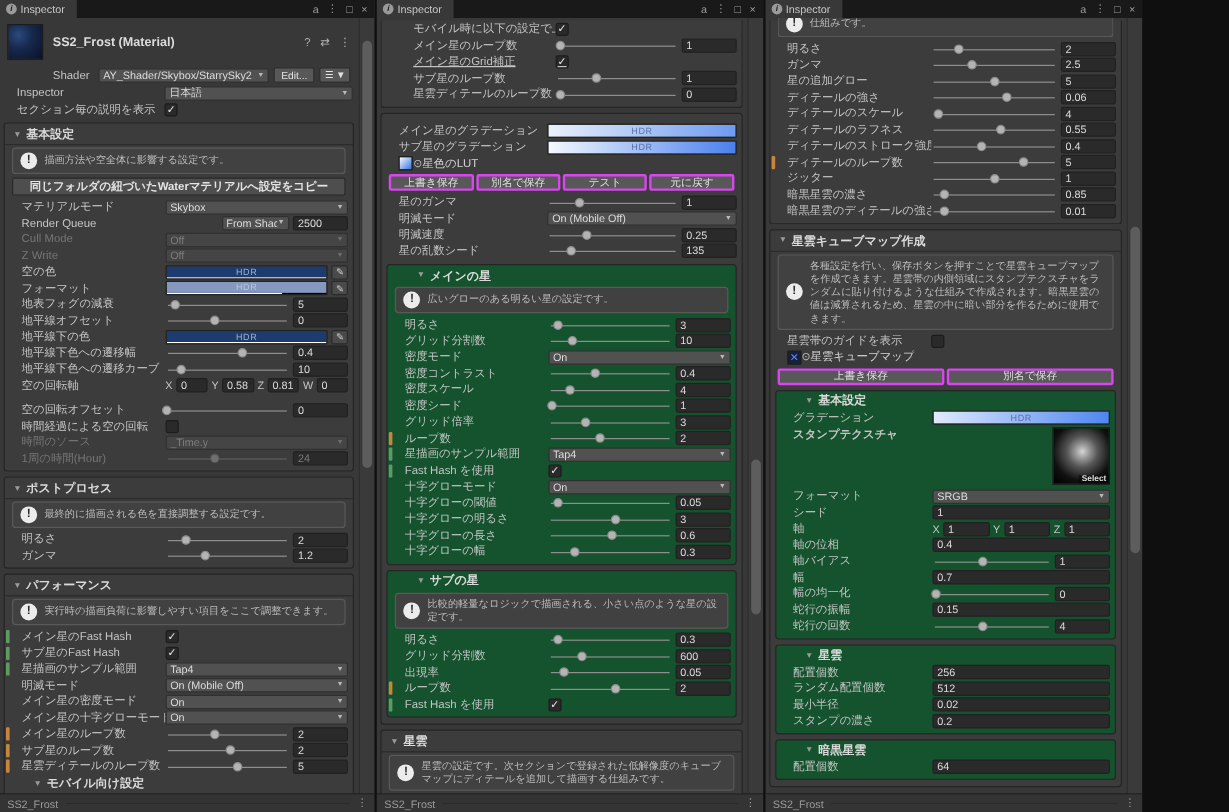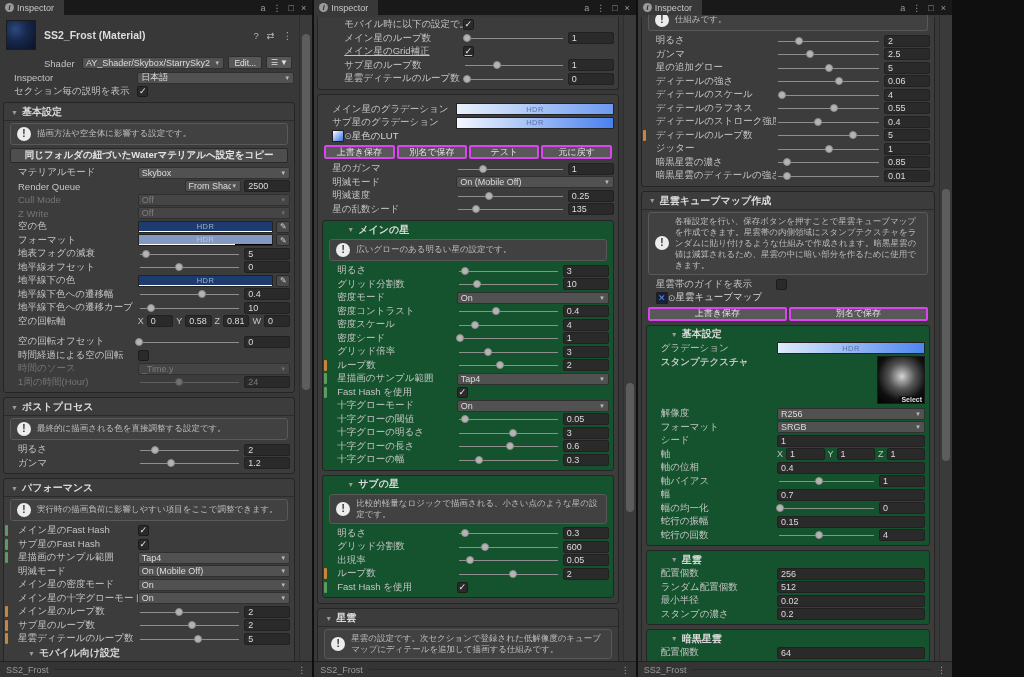--- a/index.html
+++ b/index.html
@@ -1007,29 +1007,20 @@
               </div>
               <div class="row stamp">
                 <span class="lbl">スタンプテクスチャ</span>
                 <div class="ctrl">
                   <div class="stampthumb">
                     <span class="stampsel">Select</span>
                   </div>
                 </div>
               </div>
               <div class="row">
-                <span class="lbl">解像度</span>
-                <div class="ctrl">
-                  <div class="drop">
-                    <span class="dval">R256</span>
-                    <span class="arrow">▼</span>
-                  </div>
-                </div>
-              </div>
-              <div class="row">
                 <span class="lbl">フォーマット</span>
                 <div class="ctrl">
                   <div class="drop">
                     <span class="dval">SRGB</span>
                     <span class="arrow">▼</span>
                   </div>
                 </div>
               </div>
               <div class="row">
                 <span class="lbl">シード</span>

